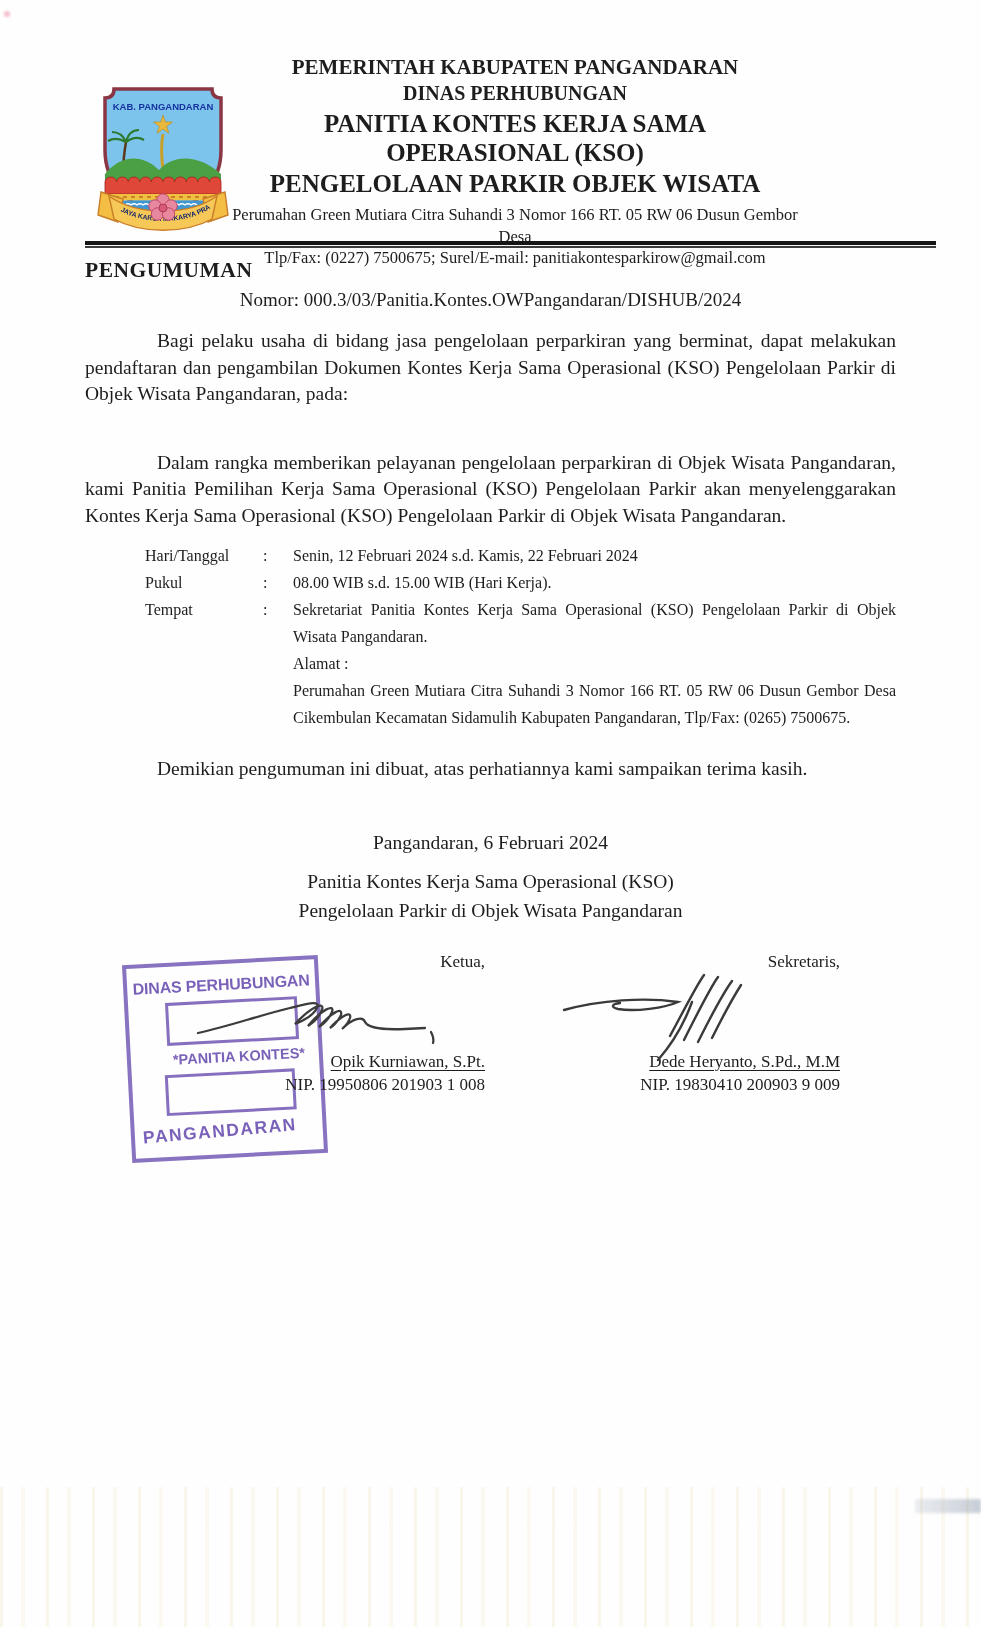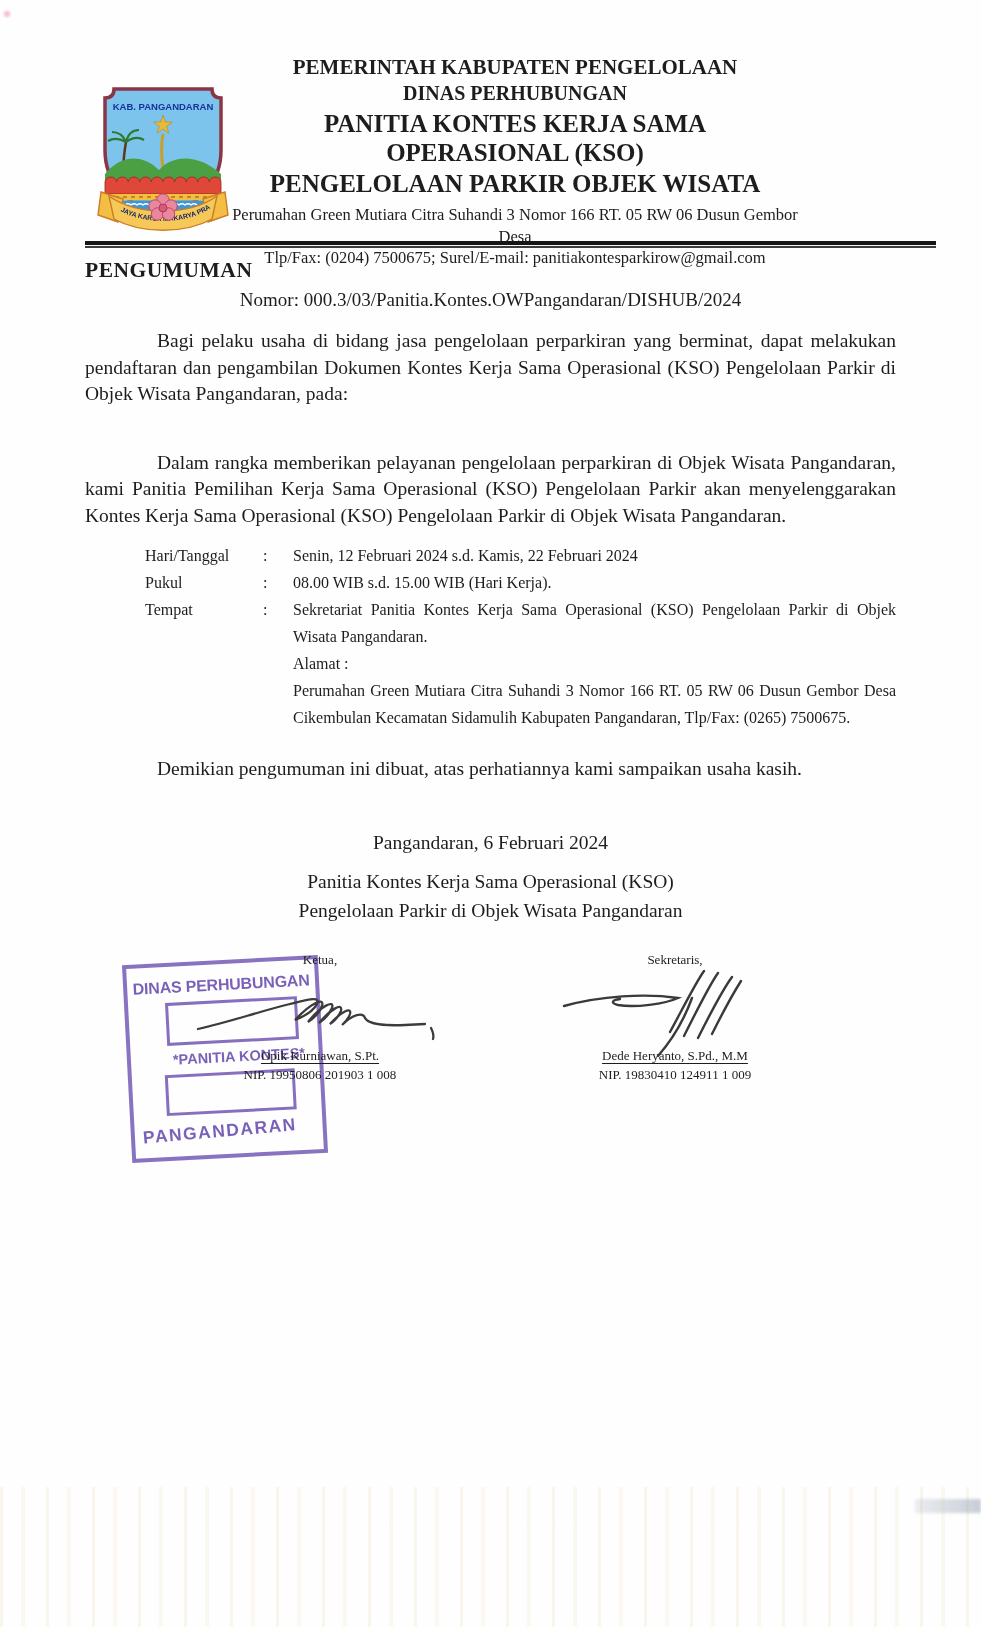--- a/index.html
+++ b/index.html
@@ -38,21 +38,21 @@
   .para{font-size:19.5px;line-height:26.5px;text-align:justify;text-indent:72px;margin:0;}
   .p1{margin-top:42px;}
   .p2{margin-top:17px;}
   .details{margin:13px 0 0 60px;font-size:16px;line-height:27px;}
   .drow{display:grid;grid-template-columns:118px 30px 1fr;}
   .dval-just{text-align:justify;}
   .closing{margin-top:25px;}
   .place-date{margin-top:49px;text-align:center;font-size:19.5px;}
   .committee{margin-top:13px;text-align:center;font-size:19.5px;line-height:29px;}
   .sig-row{margin-top:27px;display:flex;}
-  .sig-col{width:330px;text-align:center;font-size:13px;}
+  .sig-col{width:330px;text-align:right;font-size:17px;}
   .sig-left{margin-left:70px;}
   .sig-right{margin-left:25px;}
   .sig-area{position:relative;height:80px;z-index:5;}
   .sig-svg{position:absolute;}
   .sig-name{text-decoration:underline;text-underline-offset:3px;}
   .sig-nip{margin-top:3px;}
   
   .artifact-pink{position:absolute;left:2px;top:9px;width:10px;height:10px;border-radius:50%;
     background:radial-gradient(rgba(238,140,165,0.65), rgba(238,140,165,0) 70%);}
   .artifact-smudge{position:absolute;left:915px;top:1499px;width:66px;height:14px;
@@ -108,28 +108,28 @@
         <circle cx="62" cy="124" r="6.2" fill="#e8889e" stroke="#c04868" stroke-width="1"></circle>
         <circle cx="78" cy="124" r="6.2" fill="#e8889e" stroke="#c04868" stroke-width="1"></circle>
         <circle cx="64.5" cy="132" r="6.2" fill="#e8889e" stroke="#c04868" stroke-width="1"></circle>
         <circle cx="75.5" cy="132" r="6.2" fill="#e8889e" stroke="#c04868" stroke-width="1"></circle>
         <circle cx="70" cy="126" r="4" fill="#d85878" stroke="#b03858" stroke-width="1"></circle>
       </g>
     </svg>
   </div>
 
   <div class="lh-text">
-    <div class="lh1">PEMERINTAH KABUPATEN PENGELOLAAN</div>
+    <div class="lh1">PEMERINTAH KABUPATEN PANGANDARAN</div>
     <div class="lh2">DINAS PERHUBUNGAN</div>
     <div class="lh3">PANITIA KONTES KERJA SAMA OPERASIONAL (KSO)</div>
     <div class="lh4">PENGELOLAAN PARKIR OBJEK WISATA</div>
     <div class="lh-addr">
       <div>Perumahan Green Mutiara Citra Suhandi 3 Nomor 166 RT. 05 RW 06 Dusun Gembor Desa</div>
     </div>
-    <div class="lh-contact">Tlp/Fax: (0204) 7500675; Surel/E-mail: panitiakontesparkirow@gmail.com</div>
+    <div class="lh-contact">Tlp/Fax: (0227) 7500675; Surel/E-mail: panitiakontesparkirow@gmail.com</div>
   </div>
   <div class="lh-rule"></div>
 
   <div class="stamp">
     <div class="stamp-l1">DINAS PERHUBUNGAN</div>
     <div class="stamp-box1"></div>
     <div class="stamp-l2">*PANITIA KONTES*</div>
     <div class="stamp-box2"></div>
     <div class="stamp-l3">PANGANDARAN</div>
   </div>
@@ -156,21 +156,21 @@
         <div>Tempat</div>
         <div>:</div>
         <div>
           <div class="dval-just">Sekretariat Panitia Kontes Kerja Sama Operasional (KSO) Pengelolaan Parkir di Objek Wisata Pangandaran.</div>
           <div>Alamat :</div>
           <div class="dval-just">Perumahan Green Mutiara Citra Suhandi 3 Nomor 166 RT. 05 RW 06 Dusun Gembor Desa Cikembulan Kecamatan Sidamulih Kabupaten Pangandaran, Tlp/Fax: (0265) 7500675.</div>
         </div>
       </div>
     </div>
 
-    <p class="para closing">Demikian pengumuman ini dibuat, atas perhatiannya kami sampaikan usaha kasih.</p>
+    <p class="para closing">Demikian pengumuman ini dibuat, atas perhatiannya kami sampaikan terima kasih.</p>
 
     <div class="place-date">Pangandaran, 6 Februari 2024</div>
     <div class="committee">
       <div>Panitia Kontes Kerja Sama Operasional (KSO)</div>
       <div>Pengelolaan Parkir di Objek Wisata Pangandaran</div>
     </div>
 
     <div class="sig-row">
 
       <div class="sig-col sig-left">
@@ -195,18 +195,18 @@
               <path d="M4,38 C40,28 85,25 118,30 C105,36 75,40 58,37 C50,35 52,32 60,31"></path>
               <path d="M110,64 C122,42 136,14 144,3"></path>
               <path d="M124,68 C136,44 150,16 158,5"></path>
               <path d="M138,70 C150,46 164,20 172,9"></path>
               <path d="M152,66 C162,46 174,24 181,13"></path>
               <path d="M132,30 C124,52 112,72 98,88"></path>
             </g>
           </svg>
         </div>
         <div class="sig-name">Dede Heryanto, S.Pd., M.M</div>
-        <div class="sig-nip">NIP. 19830410 124911 1 009</div>
+        <div class="sig-nip">NIP. 19830410 200903 9 009</div>
       </div>
     </div>
   </div>
 
 </div>
 
 </body></html>

